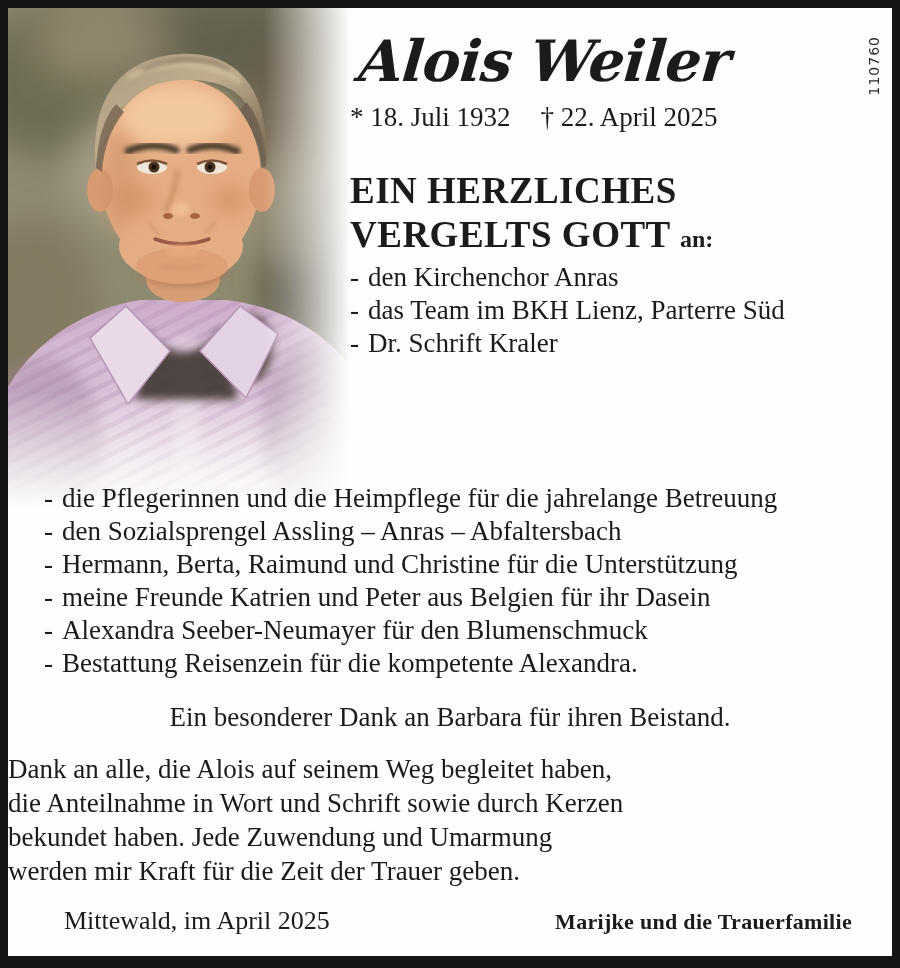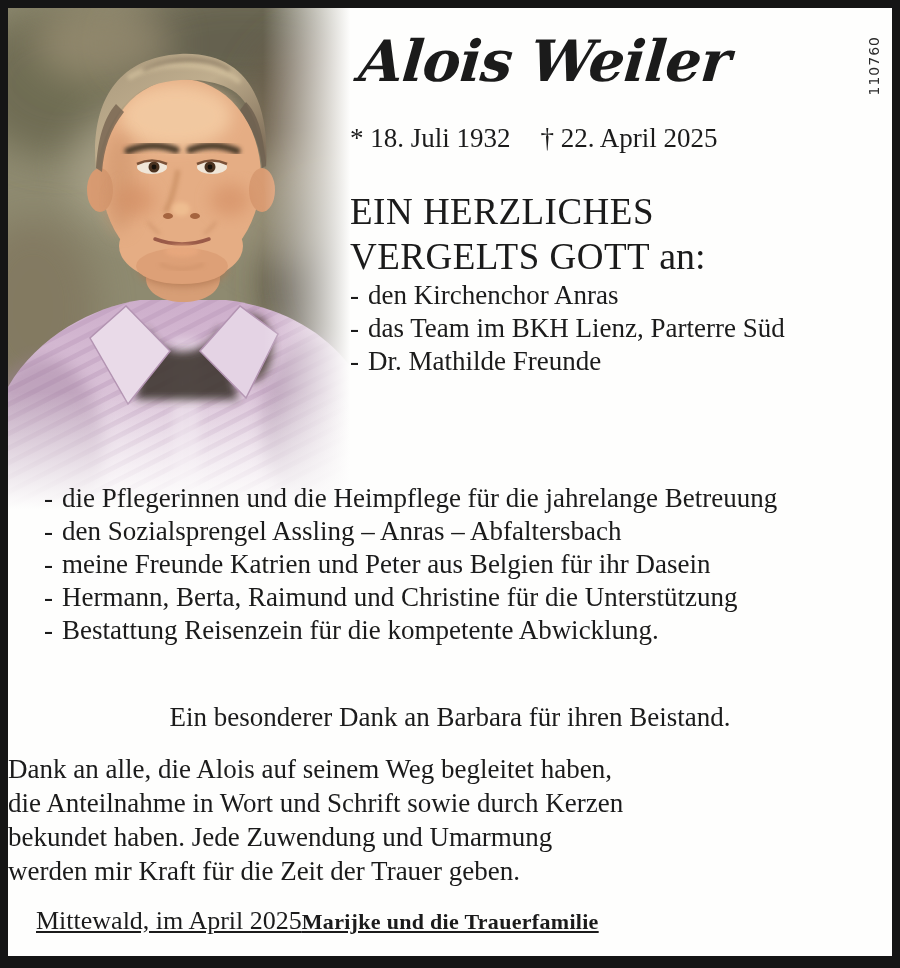--- a/index.html
+++ b/index.html
@@ -43,28 +43,28 @@
   }
   .deceased-name{
     margin:0 0 0 6px;
     font-family:"DejaVu Serif", serif;
     font-style:italic;font-weight:700;
     font-size:57px;line-height:74px;letter-spacing:-1px;
     transform:skewX(-5deg);transform-origin:left bottom;
     white-space:nowrap;
   }
   .dates{
-    margin-top:25px;font-size:27px;white-space:nowrap;
+    margin-top:4px;font-size:27px;white-space:nowrap;
   }
   .dates .death{margin-left:30px;}
   .thanks-heading{
-    margin-top:36px;font-weight:400;font-size:37px;line-height:44px;
+    margin-top:36px;font-weight:700;font-size:37px;line-height:44px;
     letter-spacing:0.5px;
   }
-  .thanks-heading .suffix{font-size:38px;letter-spacing:0;}
+  .thanks-heading .suffix{font-size:24px;letter-spacing:0;}
 
   
   ul.thanks{
     list-style:none;margin:0;padding:0;
     font-size:27px;line-height:33px;
   }
   ul.thanks li{
     padding-left:24px;text-indent:-24px;margin:0;
   }
   .list-right{margin-top:22px;width:500px;}
@@ -79,22 +79,22 @@
     position:absolute;left:0;right:0;top:694px;z-index:2;
     text-align:center;font-size:27px;
   }
   .family-message{
     position:absolute;left:0;right:0;top:744px;z-index:2;
     text-align:left;font-size:27px;line-height:34px;
   }
 
   
   .footer{
-    position:absolute;left:28px;right:40px;top:898px;z-index:2;
-    display:flex;justify-content:flex-start;align-items:baseline;text-decoration:underline;
+    position:absolute;left:56px;right:40px;top:898px;z-index:2;
+    display:flex;justify-content:space-between;align-items:baseline;
   }
   .place-date{font-size:26px;}
   .family-signature{font-size:22px;font-weight:700;letter-spacing:0.3px;}
 </style>
 </head>
 <body>
 
 <div class="sheet">
 
   <div class="photo">
@@ -205,30 +205,31 @@
     </div>
     <div class="thanks-heading">
       <span>EIN HERZLICHES</span><br>
       <span>VERGELTS GOTT</span>
       <span class="suffix">an:</span>
     </div>
 
     <ul class="thanks list-right">
       <li><span class="dash">-</span><span>den Kirchenchor Anras</span></li>
       <li><span class="dash">-</span><span>das Team im BKH Lienz, Parterre Süd</span></li>
-      <li><span class="dash">-</span><span>Dr. Mathilde Freunde</span></li>
+      <li><span class="dash">-</span><span>Dr. Schrift Kraler</span></li>
     </ul>
   </div>
 
   <ul class="thanks list-full">
     <li><span class="dash">-</span><span>die Pflegerinnen und die Heimpflege für die jahrelange Betreuung</span></li>
     <li><span class="dash">-</span><span>den Sozialsprengel Assling – Anras – Abfaltersbach</span></li>
+    <li><span class="dash">-</span><span>Hermann, Berta, Raimund und Christine für die Unterstützung</span></li>
     <li><span class="dash">-</span><span>meine Freunde Katrien und Peter aus Belgien für ihr Dasein</span></li>
-    <li><span class="dash">-</span><span>Hermann, Berta, Raimund und Christine für die Unterstützung</span></li>
-    <li><span class="dash">-</span><span>Bestattung Reisenzein für die kompetente Abwicklung.</span></li>
+    <li><span class="dash">-</span><span>Alexandra Seeber-Neumayer für den Blumenschmuck</span></li>
+    <li><span class="dash">-</span><span>Bestattung Reisenzein für die kompetente Alexandra.</span></li>
   </ul>
 
   <div class="special-thanks">Ein besonderer Dank an Barbara für ihren Beistand.</div>
 
   <div class="family-message">
     <div>Dank an alle, die Alois auf seinem Weg begleitet haben,</div>
     <div>die Anteilnahme in Wort und Schrift sowie durch Kerzen</div>
     <div>bekundet haben. Jede Zuwendung und Umarmung</div>
     <div>werden mir Kraft für die Zeit der Trauer geben.</div>
   </div>

